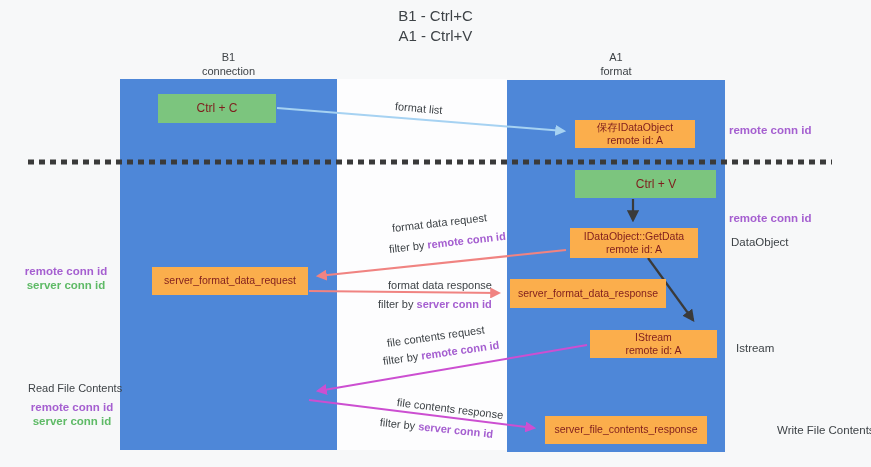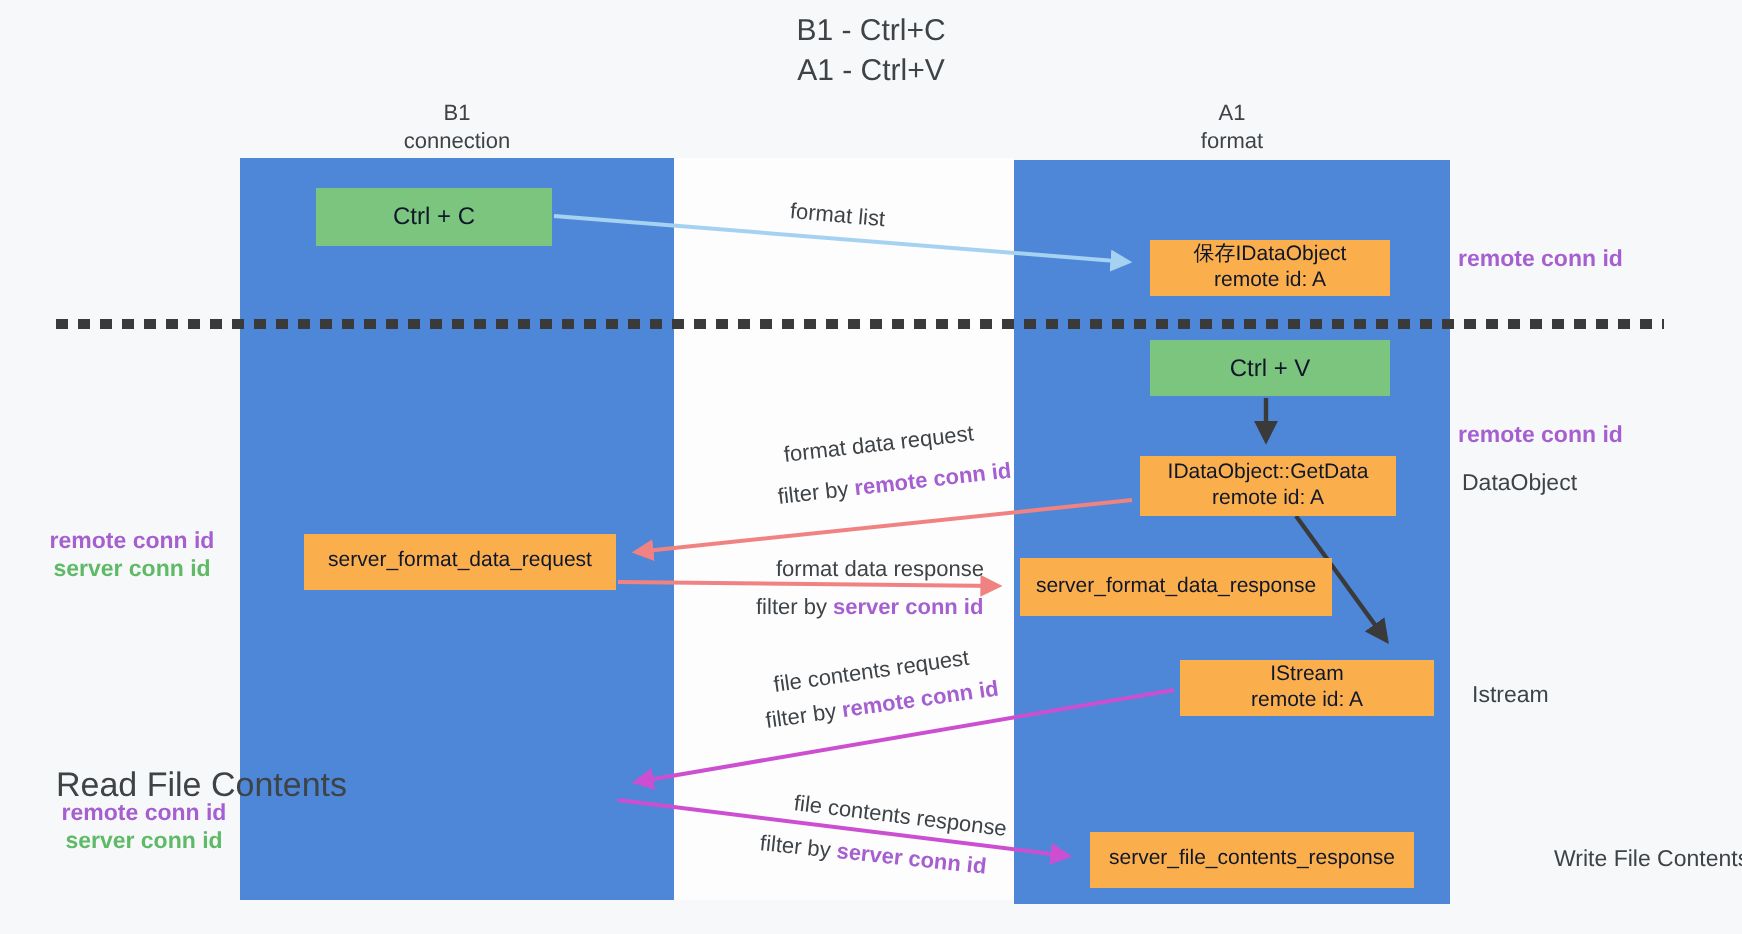--- a/index.html
+++ b/index.html
@@ -16,21 +16,21 @@
     --arrow-black:#3a3a3a;
   }
   html,body{margin:0;padding:0;}
   body{font-family:"Liberation Sans","DejaVu Sans",sans-serif;}
   .canvas{position:relative;width:871px;height:467px;background:var(--background);overflow:hidden;}
   .title{position:absolute;top:6px;left:0;width:871px;text-align:center;font-size:15px;line-height:1.35;color:var(--text-dark);}
   .lane-header{position:absolute;text-align:center;font-size:11px;line-height:1.25;color:var(--text-dark);}
   .lane{position:absolute;background:var(--lane-blue);}
   .mid-strip{position:absolute;left:337px;top:79px;width:170px;height:371px;background:#fdfdfe;}
   .overlay{position:absolute;left:0;top:0;pointer-events:none;}
-  .box{position:absolute;display:flex;flex-direction:column;align-items:center;justify-content:center;color:#0f172a;text-align:center;line-height:1.25;}
+  .box{position:absolute;display:flex;flex-direction:column;align-items:center;justify-content:center;color:#7f1d1d;text-align:center;line-height:1.25;}
   .box.orange{background:var(--box-orange);}
   .box.green{background:var(--box-green);font-size:12px;}
   .box .l{white-space:nowrap;}
   .fs10{font-size:10.5px;}
   .flow-label{position:absolute;font-size:11px;color:var(--text-dark);white-space:nowrap;transform-origin:left center;}
   .acc-purple{color:var(--purple-accent);font-weight:bold;}
   .acc-green{color:var(--green-accent);font-weight:bold;}
   .side-note{position:absolute;font-size:11.5px;white-space:nowrap;line-height:1.25;}
   .side-note.bold{font-weight:bold;}
   .side-block{position:absolute;text-align:center;font-size:11.5px;font-weight:bold;line-height:1.25;white-space:nowrap;}
@@ -87,21 +87,21 @@
 
   <div class="box green" style="left:158px;top:94px;width:118px;height:29px;">
     <div class="l">Ctrl + C</div>
   </div>
 
   <div class="box orange fs10" style="left:575px;top:120px;width:120px;height:28px;">
     <div class="l">保存IDataObject</div>
     <div class="l">remote id: A</div>
   </div>
 
-  <div class="box green" style="left:575px;top:170px;width:120px;height:28px;">
+  <div class="box green" style="left:575px;top:170px;width:120px;height:28px;padding-left:21px;">
     <div class="l">Ctrl + V</div>
   </div>
 
   <div class="box orange fs10" style="left:570px;top:228px;width:128px;height:30px;">
     <div class="l">IDataObject::GetData</div>
     <div class="l">remote id: A</div>
   </div>
 
   <div class="box orange fs10" style="left:152px;top:267px;width:156px;height:28px;">
     <div class="l">server_format_data_request</div>
@@ -141,21 +141,21 @@
   <div class="flow-label" style="left:397px;top:396px;transform:rotate(7deg);">file contents response</div>
   <div class="flow-label" style="left:380px;top:416px;transform:rotate(6deg);">
     <span>filter by </span><span class="acc-purple">server conn id</span>
   </div>
 
   <div class="side-block" style="left:24px;top:264px;width:84px;">
     <div class="acc-purple">remote conn id</div>
     <div class="acc-green">server conn id</div>
   </div>
 
-  <div class="side-note dark" style="left:28px;top:382px;font-size:17px;">Read File Contents</div>
+  <div class="side-note dark" style="left:28px;top:382px;font-size:11px;">Read File Contents</div>
 
   <div class="side-block" style="left:30px;top:400px;width:84px;">
     <div class="acc-purple">remote conn id</div>
     <div class="acc-green">server conn id</div>
   </div>
 
   <div class="side-note bold acc-purple" style="left:729px;top:123px;">remote conn id</div>
   <div class="side-note bold acc-purple" style="left:729px;top:211px;">remote conn id</div>
   <div class="side-note dark" style="left:731px;top:235px;">DataObject</div>
   <div class="side-note dark" style="left:736px;top:341px;">Istream</div>

